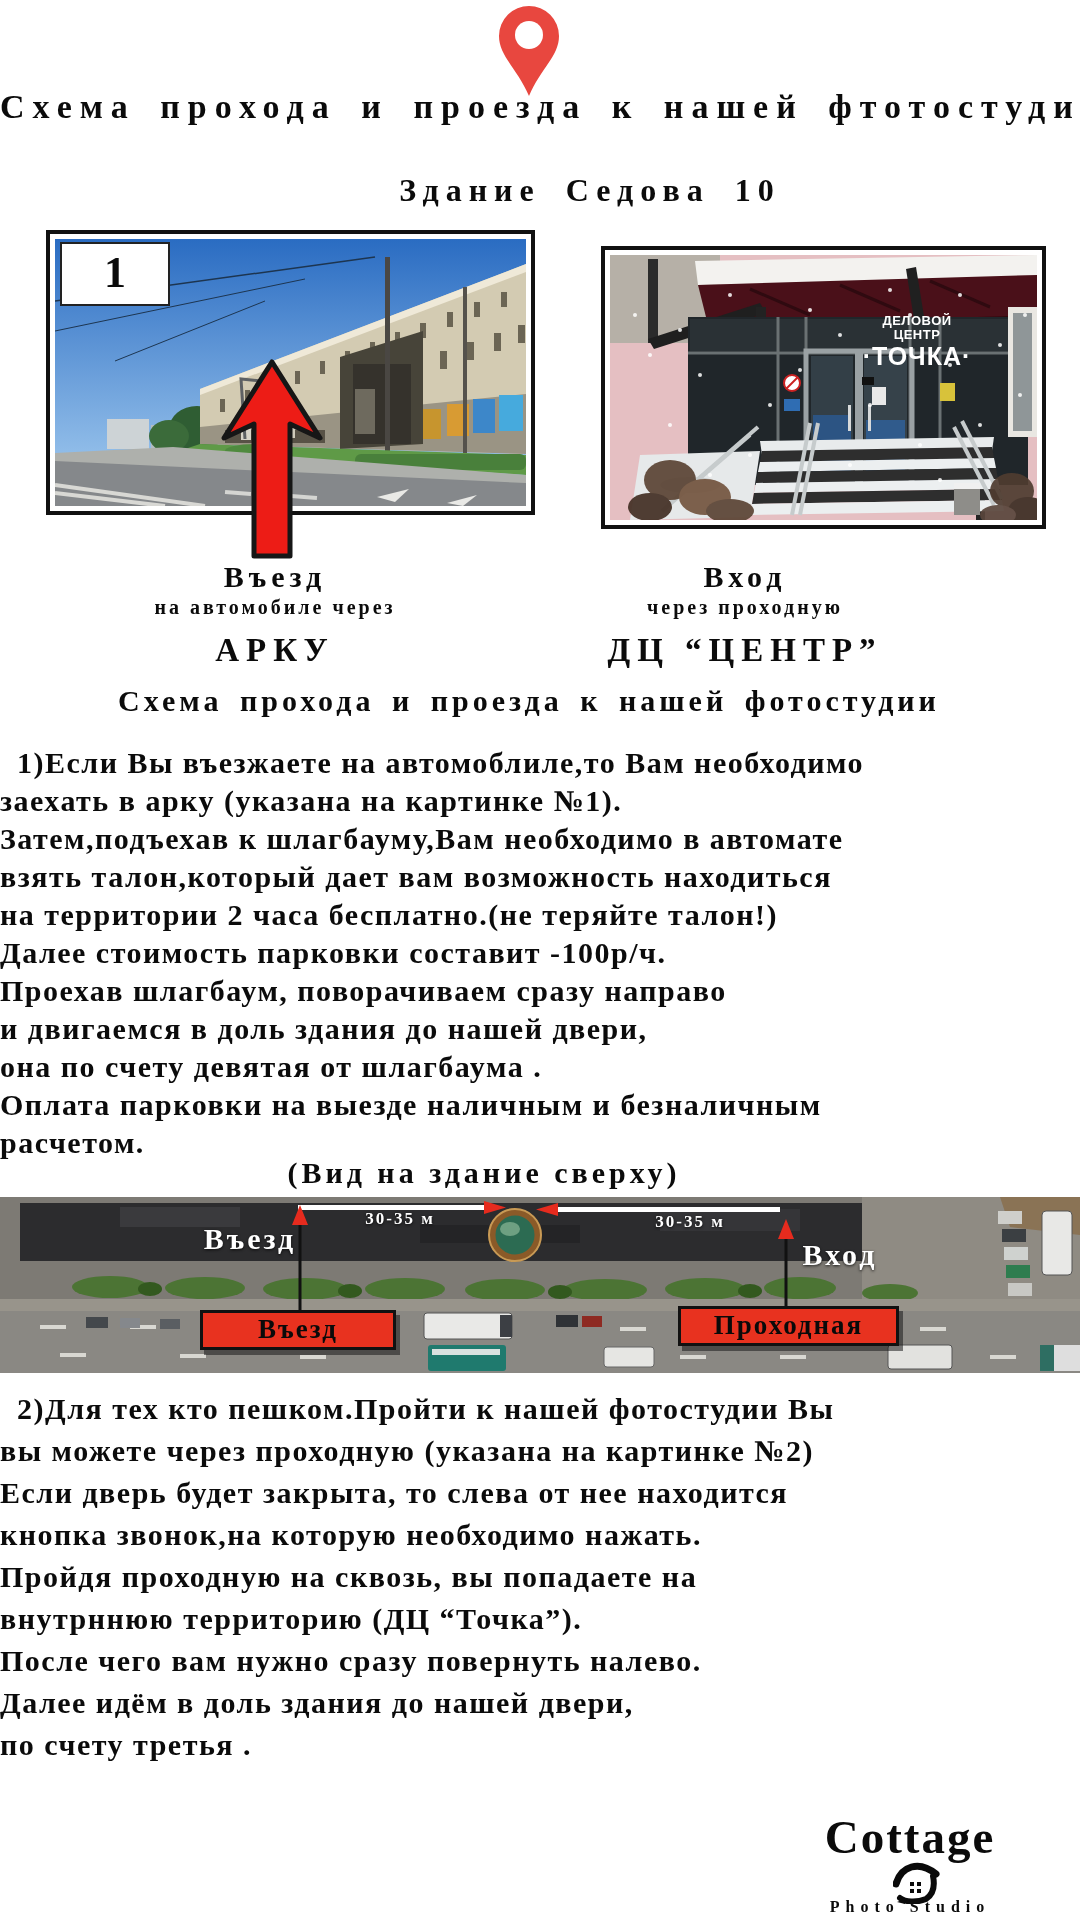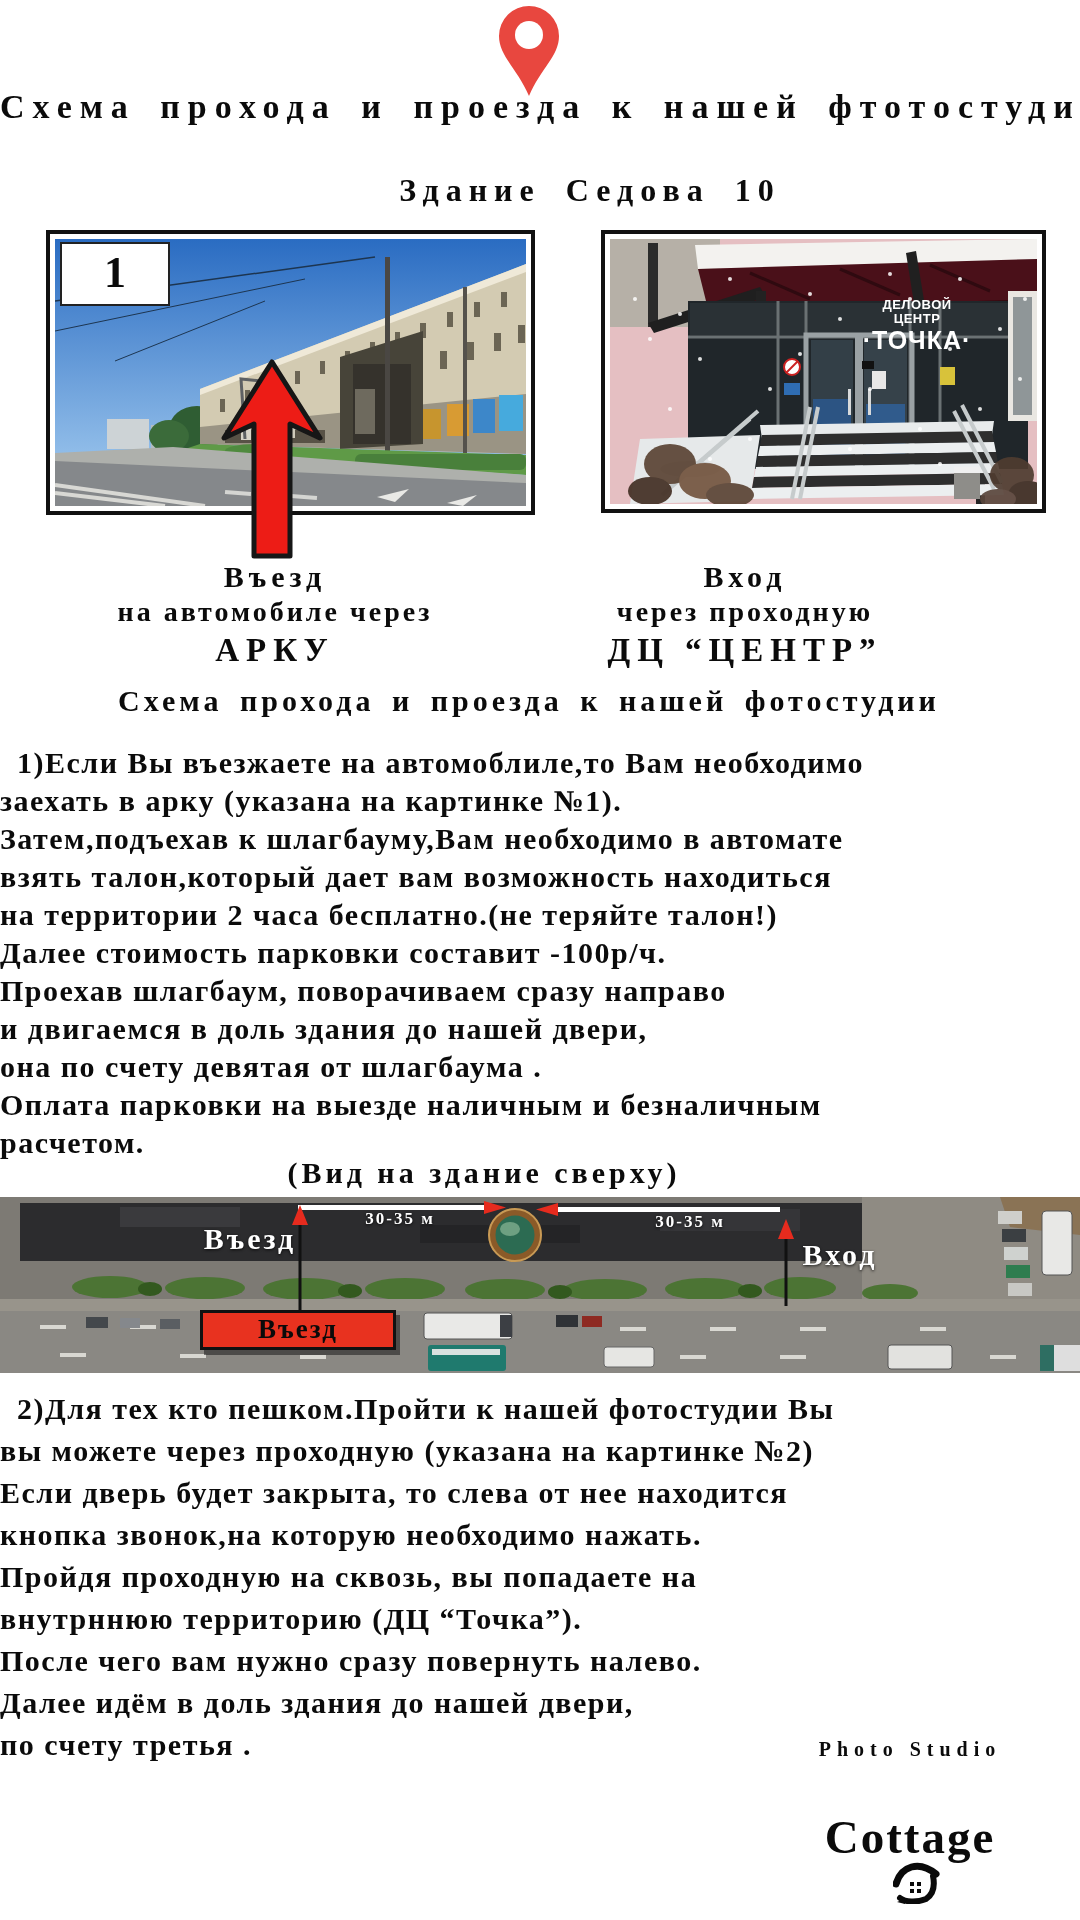--- a/index.html
+++ b/index.html
@@ -12,53 +12,53 @@
   
   .title{top:88px;left:0;width:1080px;font-size:34px;letter-spacing:8px;word-spacing:8px;font-weight:600;}
   .subtitle{top:172px;left:0;width:1180px;font-size:32px;letter-spacing:7px;word-spacing:10px;font-weight:600;}
   .section-heading{top:684px;left:0;width:1058px;font-size:30px;letter-spacing:4px;word-spacing:6px;font-weight:600;}
   .aerial-heading{top:1156px;left:0;width:968px;font-size:30px;letter-spacing:4px;font-weight:600;}
 
   
   .frame{border:4px solid #111;background:#fff;padding:5px;position:absolute;}
   .frame svg{display:block;}
   #photo1{left:46px;top:230px;width:471px;height:267px;}
-  #photo2{left:601px;top:230px;width:427px;height:265px;}
+  #photo2{left:601px;top:246px;width:427px;height:265px;}
   .badge1{position:absolute;left:10px;top:8px;width:106px;height:60px;background:#fff;border:2px solid #222;
           font-size:44px;text-align:center;line-height:58px;font-weight:600;}
   .dc-sign{position:absolute;left:253px;top:64px;width:118px;text-align:center;color:#fff;
            font-family:"Liberation Sans",sans-serif;font-weight:bold;line-height:1.1;}
   .dc-sign .l1{font-size:13px;letter-spacing:.5px;}
   .dc-sign .l2{font-size:25px;letter-spacing:1px;}
 
   
   .capcol{width:430px;text-align:center;font-weight:600;}
   .cap-l{left:60px;}
   .cap-r{left:530px;}
   .cap1{top:560px;font-size:30px;letter-spacing:5px;}
-  .cap2{top:596px;font-size:28px;letter-spacing:3px;}
+  .cap2{top:596px;font-size:20px;letter-spacing:3px;}
   .cap3{top:632px;font-size:33px;letter-spacing:7px;}
 
   
   .para{left:0;width:1080px;}
   .ln{white-space:nowrap;font-size:30px;letter-spacing:1.5px;line-height:38px;font-weight:600;}
   .para2 .ln{line-height:42px;}
   .first{padding-left:17px;}
   .gap{margin-top:0;}
 
   
   .air-label{color:#fff;font-weight:600;text-shadow:0 1px 3px rgba(0,0,0,.8);}
   .air-name{font-size:30px;letter-spacing:3px;}
   .air-dist{font-size:17px;letter-spacing:2px;font-weight:bold;text-align:center;}
   .redbox{background:#e8321f;border:3px solid #111;color:#0a0a0a;text-align:center;
           font-size:27px;font-weight:600;letter-spacing:2px;line-height:32px;
           box-shadow:4px 5px 0 rgba(25,25,25,.55);}
 
   
-  .logo-tag{left:780px;top:1738px;width:260px;text-align:center;font-size:20px;letter-spacing:6px;font-weight:600;}
+  .logo-tag{left:780px;top:1898px;width:260px;text-align:center;font-size:16px;letter-spacing:6px;font-weight:600;}
   .logo-name{left:740px;top:1810px;width:340px;text-align:center;font-size:47px;letter-spacing:2px;font-weight:bold;}
 </style>
 </head>
 <body>
 
 <div id="page">
 
   <svg class="abs" style="left:496px;top:6px" width="66" height="92" viewBox="0 0 66 92">
     <path d="M33,90 C21,62 3,50 3,30 A30,30 0 1 1 63,30 C63,50 45,62 33,90 Z" fill="#e8473f"></path>
     <circle cx="33" cy="29" r="14" fill="#ffffff"></circle>
@@ -361,20 +361,21 @@
 
       <circle cx="515" cy="38" r="23" fill="#2c6b52" stroke="#8a5a28" stroke-width="7"></circle>
       <circle cx="515" cy="38" r="26" fill="none" stroke="#c89a55" stroke-width="2"></circle>
       <ellipse cx="510" cy="32" rx="10" ry="7" fill="#7fae8e" opacity="0.8"></ellipse>
     </svg>
     <div class="abs air-label air-name ctr" style="left:150px;top:25px;width:200px">Въезд</div>
     <div class="abs air-label air-name ctr" style="left:760px;top:41px;width:160px">Вход</div>
     <div class="abs air-label air-dist ctr" style="left:310px;top:12px;width:180px">30-35 м</div>
     <div class="abs air-label air-dist ctr" style="left:600px;top:15px;width:180px">30-35 м</div>
     <div class="abs redbox" style="left:200px;top:113px;width:190px;height:34px">Въезд</div>
+    <div class="abs redbox" style="left:678px;top:109px;width:215px;height:34px">Проходная</div>
   </div>
 
   <div class="abs para para2" style="top:1388px">
     <div class="ln first">2)Для тех кто пешком.Пройти к нашей фотостудии Вы</div>
     <div class="ln">вы можете через проходную (указана на картинке №2)</div>
     <div class="ln">Если дверь будет закрыта, то слева от нее находится</div>
     <div class="ln">кнопка звонок,на которую необходимо нажать.</div>
     <div class="ln gap">Пройдя проходную на сквозь, вы попадаете на</div>
     <div class="ln">внутрннюю территорию (ДЦ “Точка”).</div>
     <div class="ln gap">После чего вам нужно сразу повернуть налево.</div>

